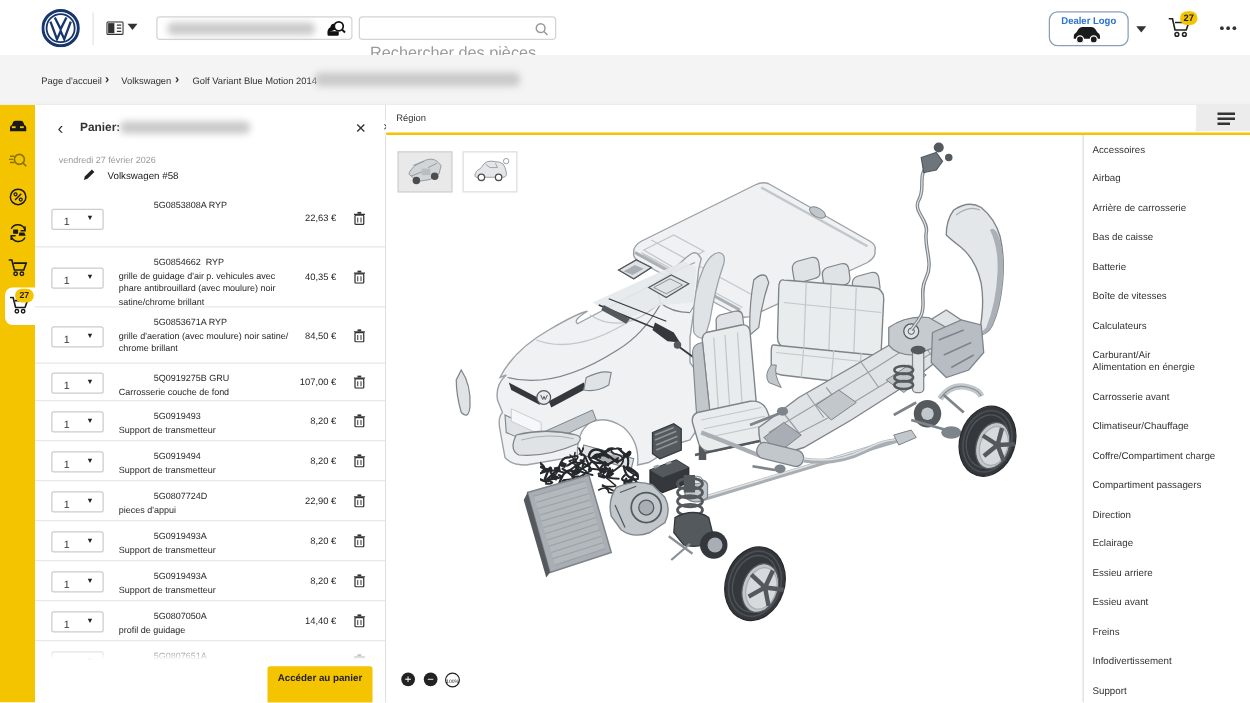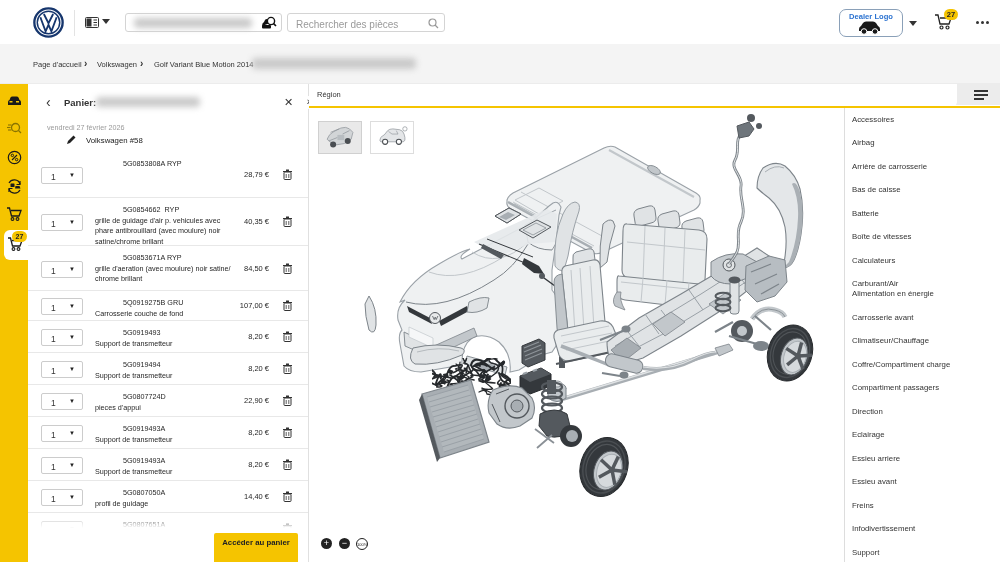--- a/index.html
+++ b/index.html
@@ -20,21 +20,21 @@
 .qty { position:absolute; left:13px; width:42px; height:17px; border:1px solid #ccc; border-radius:2px; font-size:8.5px; color:#333; }
 .qty span.n { position:absolute; left:9px; top:4px; }
 .qty span.c { position:absolute; right:7px; top:4px; font-size:6px; color:#222; }
 .pno { position:absolute; left:67px; font-size:7.2px; color:#262626;margin-left:28px; }
 .pdesc { position:absolute; left:67px; white-space:nowrap; font-size:7.2px; line-height:10.5px; color:#262626; }
 .prc { position:absolute; right:39px; font-size:7.5px; color:#262626; text-align:right; }
 .trash { position:absolute; right:16px; width:9px; }
 
 #center { position:absolute; left:309px; top:84px; width:561px; height:478px; background:#fff; }
 
-#cats { position:absolute; left:844px; top:107px; width:130px; height:455px; background:#fff; border-left:1px solid #ddd; }
+#cats { position:absolute; left:866px; top:107px; width:130px; height:455px; background:#fff; border-left:1px solid #ddd; }
 .cat { position:absolute; left:7px; font-size:7.8px; color:#333; line-height:10px; }
 #regionbar { position:absolute; left:309px; top:84px; width:691px; height:24px; background:#fff; border-bottom:2px solid #f5c400; z-index:6; }
 </style>
 </head>
 <body>
 <div id="page">
 
   <div id="hdr">
     <svg class="abs" style="left:33px;top:7px" width="31" height="31" viewBox="0 0 32 32">
       <circle cx="16" cy="16" r="14.6" fill="none" stroke="#16366d" stroke-width="2.4"></circle>
@@ -56,21 +56,21 @@
       <div class="blur" style="position:absolute;left:8px;top:4px;width:118px;height:10px"></div>
       <svg class="abs" style="right:4px;top:2px" width="16" height="14" viewBox="0 0 16 14">
         <path d="M1 10 q0-3 2-4 l1-2 q0.5-1 2-1 h3 q1.5 0 2 1 l1 2" fill="#111"></path>
         <rect x="1" y="9" width="9" height="3.5" rx="1" fill="#111"></rect>
         <circle cx="10" cy="5" r="3.6" fill="#fff" stroke="#111" stroke-width="1.4"></circle>
         <line x1="12.6" y1="7.6" x2="15" y2="10" stroke="#111" stroke-width="1.6"></line>
       </svg>
     </div>
 
     <div class="sbox" style="left:287px;top:13px;width:158px;height:19px">
-      <div class="abs" style="left:8px;top:5px;font-size:10px;color:#9a9a9a">Rechercher des pièces</div>
+      <div class="abs" style="left:8px;top:20px;font-size:13px;color:#9a9a9a">Rechercher des pièces</div>
       <svg class="abs" style="right:5px;top:4px" width="11" height="11" viewBox="0 0 11 11">
         <circle cx="4.5" cy="4.5" r="3.5" fill="none" stroke="#999" stroke-width="1.2"></circle>
         <line x1="7" y1="7" x2="10" y2="10" stroke="#999" stroke-width="1.2"></line>
       </svg>
     </div>
 
     <div class="abs" style="left:839px;top:9px;width:64px;height:28px;border:1.5px solid #8aa0b8;border-radius:7px;background:#fff">
       <div class="abs" style="left:0;top:2px;width:100%;text-align:center;font-size:8px;font-weight:bold;color:#2b72d0;letter-spacing:0;transform:scale(0.95,1)">Dealer Logo</div>
       <svg class="abs" style="left:17px;top:11px" width="30" height="14" viewBox="0 0 30 14">
         <path d="M2 8 q0-2 2-3 l2-3 q1-1.5 3-1.5 h7 q2 0 3 1.5 l2 3 q2 1 2 3 v2 h-21 z" fill="#1a1a1a"></path>
@@ -152,21 +152,21 @@
     </svg>
     <div class="abs" style="left:58px;top:52px;font-size:7.8px;color:#222">Volkswagen #58</div>
 
     <div id="rows">
         <div class="row" style="top:68px;height:46px">
           <div class="qty" style="top:15px">
             <span class="n">1</span>
             <span class="c">▼</span>
           </div>
           <div class="pno" style="top:7px">5G0853808A RYP</div>
-          <div class="prc" style="top:18px">28,79 €</div>
+          <div class="prc" style="top:18px">22,63 €</div>
           <svg class="trash" style="top:17px" width="9" height="11" viewBox="0 0 9 11">
     <rect x="1" y="3" width="7" height="7.5" rx="0.8" fill="none" stroke="#333" stroke-width="1"></rect>
     <line x1="0" y1="2.5" x2="9" y2="2.5" stroke="#333" stroke-width="1"></line>
     <rect x="3" y="0.5" width="3" height="1.5" fill="#333"></rect>
     <line x1="3.2" y1="5" x2="3.2" y2="9" stroke="#333" stroke-width="0.8"></line>
     <line x1="5.8" y1="5" x2="5.8" y2="9" stroke="#333" stroke-width="0.8"></line>
   </svg>
         </div>
         <div class="row" style="top:114px;height:48px">
           <div class="qty" style="top:16px">

